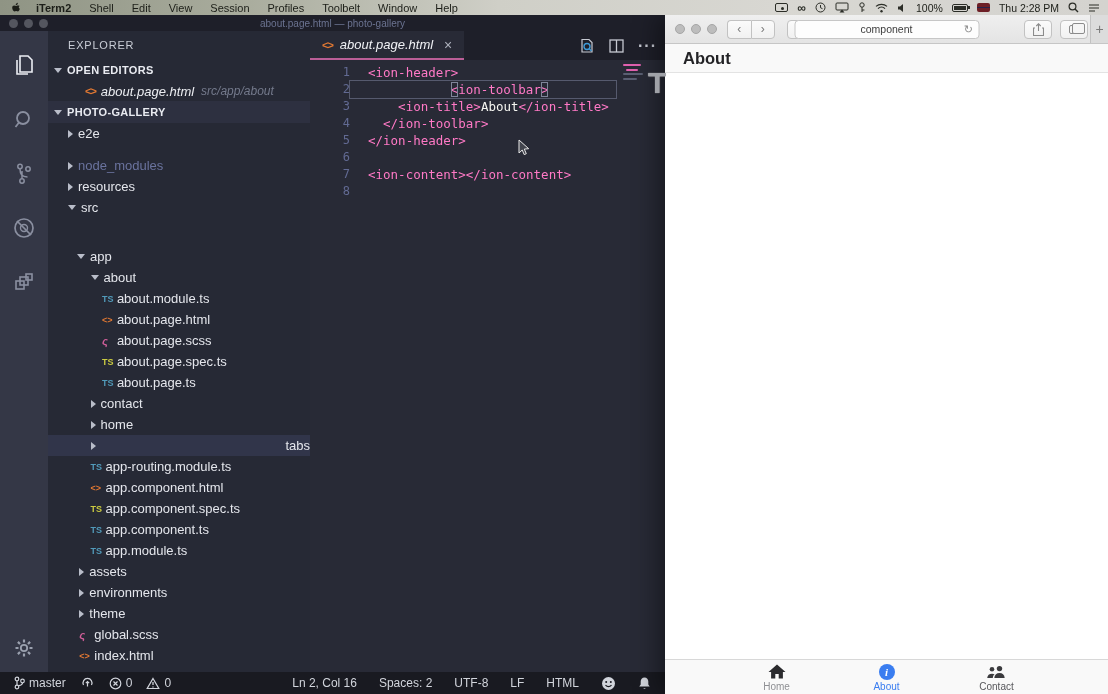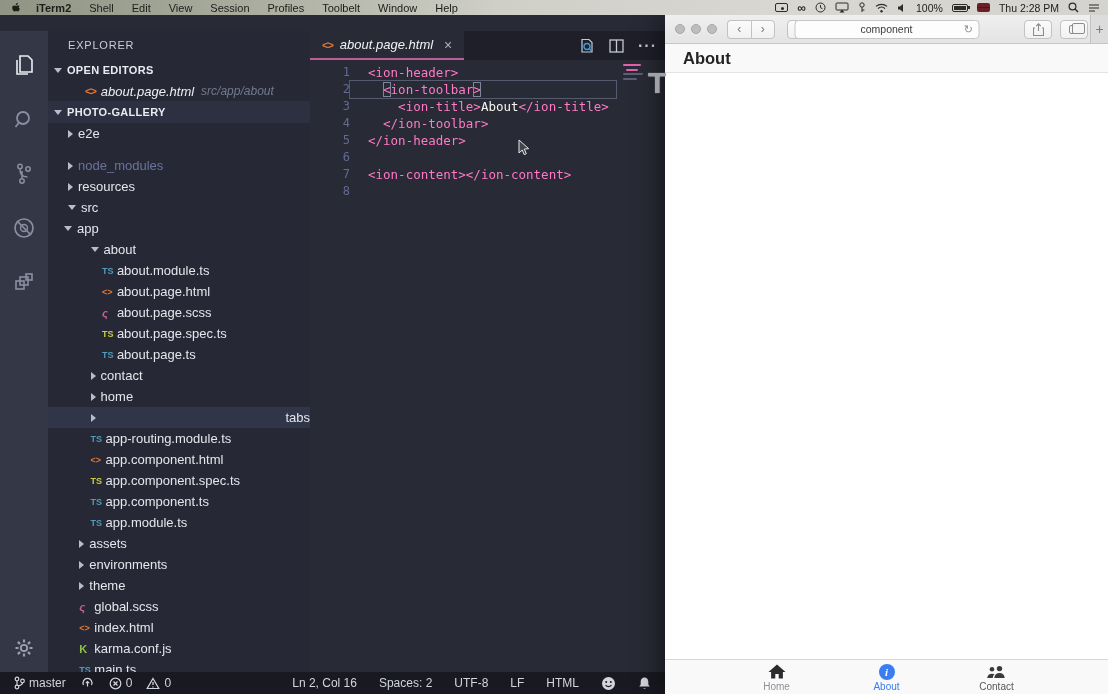--- a/index.html
+++ b/index.html
@@ -69,21 +69,21 @@
   #tab-active { display:flex; align-items:center; padding:0 12px; background:#282a36;
     border-bottom:2px solid #bb5e97; gap:7px; }
   #tab-active .tlabel { font-style:italic; font-size:13px; color:#f1f2f6; }
   #tab-active .tclose { color:#aeb2bd; font-size:14px; margin-left:4px; }
   .htmlmark { color:#e37933; font-size:11px; font-weight:bold; letter-spacing:-1px; }
   #tab-actions { position:absolute; right:8px; top:0; height:29px; display:flex; align-items:center; gap:14px; color:#c6c9d2; }
   #codearea { flex:1; background:#282a36; position:relative; padding-top:4px;
     font-family:"DejaVu Sans Mono", monospace; font-size:12.5px; }
   .code-line { display:flex; height:17px; line-height:17px; white-space:pre; }
   .gutter { width:40px; text-align:right; padding-right:0; color:#626a93; flex:0 0 40px; font-size:12px; }
-  .lcontent { padding-left:18px; position:relative; }
+  .lcontent { padding-left:18px; position:relative;text-align:center; }
   .code-line.active .lcontent { outline:1px solid #565a6e; outline-offset:0; width:266px; }
   .seg.tag { color:#ff79c6; }
   .seg.plain { color:#f6f6f1; }
   .seg.box { outline:1px solid #80859a; outline-offset:-1px; }
   #minimap { position:absolute; top:4px; right:16px; width:26px; }
   #minimap .mm { height:2px; margin-bottom:2.5px; border-radius:1px; }
   .mm.pink { background:#e060ae; } .mm.gray { background:#5a5f72; }
 
   
   #statusbar { position:absolute; left:0; right:0; bottom:0; height:22px; background:#191a21;
@@ -208,20 +208,28 @@
     </span>
     <span class="mb-ic">
       <svg width="12" height="10" viewBox="0 0 12 10">
           <path d="M1 2h10M1 5h10M1 8h6" stroke="#2b2d27" stroke-width="1.2"></path>
         </svg>
     </span>
   </div>
 </div>
 
 <div id="vscode">
+  <div id="vs-titlebar">
+    <div class="lights">
+      <span class="light"></span>
+      <span class="light"></span>
+      <span class="light"></span>
+    </div>
+    <span id="vs-title">about.page.html — photo-gallery</span>
+  </div>
 
   <div id="vs-main">
     <div id="activitybar">
       <span class="act-ic active">
         <svg width="22" height="24" viewBox="0 0 22 24">
             <path d="M7 2h8l4 4v12H7z" fill="none" stroke="currentColor" stroke-width="1.6"></path>
             <path d="M4 6v14h11" fill="none" stroke="currentColor" stroke-width="1.6"></path>
           </svg>
       </span>
       <span class="act-ic">
@@ -287,21 +295,21 @@
             <span class="lbl">node_modules</span>
           </div>
           <div class="tree-row" style="padding-left: 20px;">
             <span class="tw tw-closed"></span>
             <span class="lbl">resources</span>
           </div>
           <div class="tree-row" style="padding-left: 20px;">
             <span class="tw tw-open"></span>
             <span class="lbl">src</span>
           </div>
-          <div class="tree-row" style="padding-left: 16px;">
+          <div class="tree-row" style="padding-left: 29px; margin-top: 28px;">
             <span class="tw tw-open"></span>
             <span class="lbl">app</span>
           </div>
           <div class="tree-row" style="padding-left: 42.6px;">
             <span class="tw tw-open"></span>
             <span class="lbl">about</span>
           </div>
           <div class="tree-row" style="padding-left: 53.9px;">
             <span class="fico ts">TS</span>
             <span class="lbl">about.module.ts</span>

